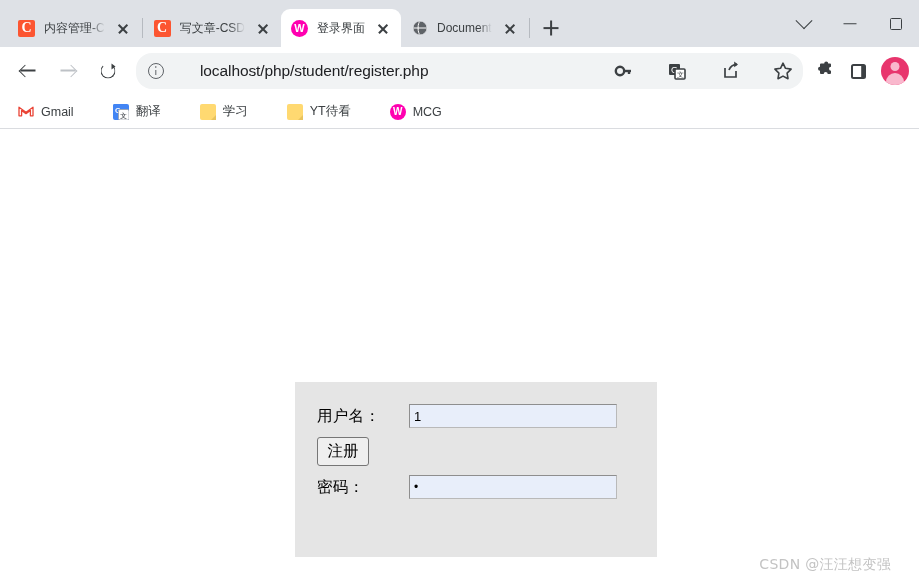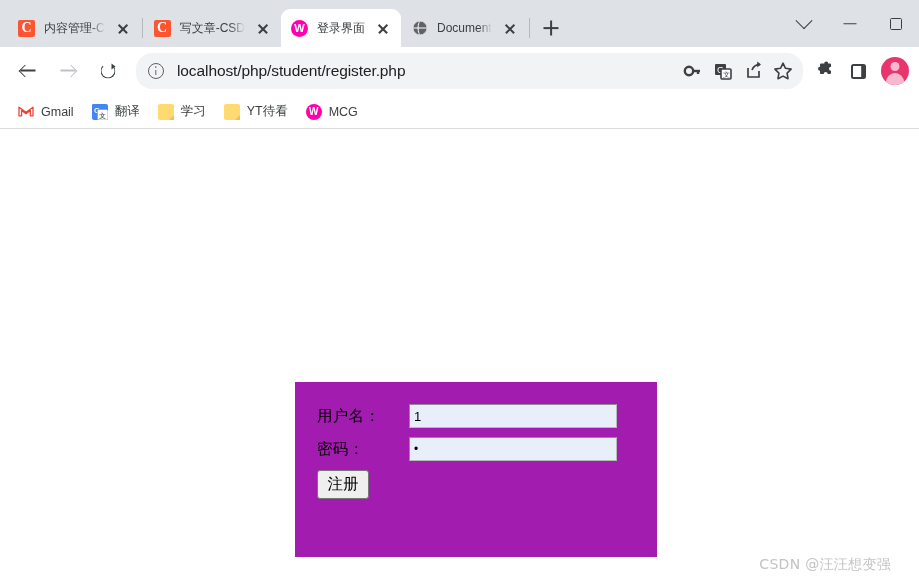--- a/index.html
+++ b/index.html
@@ -215,20 +215,21 @@
     flex: 1 1 auto;
     height: 36px;
     background: #f1f3f4;
     border-radius: 16px;
     display: flex;
     align-items: center;
     margin: 0 4px 0 8px;
     padding: 0 6px 0 12px;
     box-sizing: border-box;
     min-width: 0;
+    gap: 23px;
   }
   .info-icon {
     width: 16px; height: 16px;
     border: 1.4px solid #5f6368;
     border-radius: 50%;
     box-sizing: border-box;
     position: relative;
     flex: 0 0 auto;
     margin-right: 13px;
   }
@@ -305,20 +306,21 @@
 
   
   .bookmarks {
     height: 34px;
     background: #ffffff;
     display: flex;
     align-items: center;
     padding-left: 10px;
     box-sizing: border-box;
     border-bottom: 1px solid #dadce0;
+    gap: 21px;
   }
   .bm {
     display: flex;
     align-items: center;
     height: 26px;
     padding: 0 8px;
     border-radius: 4px;
     margin-right: 2px;
     flex: 0 0 auto;
   }
@@ -383,21 +385,21 @@
     background: #ffffff;
     overflow: hidden;
   }
 
   .form-panel {
     position: absolute;
     left: 295px;
     top: 253px;
     width: 362px;
     height: 175px;
-    background: #a21caf;
+    background: #e5e5e5;
     box-sizing: border-box;
     padding: 22px 0 0 22px;
   }
 
   .form-row {
     display: flex;
     align-items: center;
     margin-bottom: 9px;
   }
   .form-label {
@@ -617,25 +619,25 @@
   <div class="viewport">
 
     <div class="form-panel">
 
       <div class="form-row">
         <span class="form-label">用户名：</span>
         <input class="form-input" type="text" value="1" style="">
       </div>
 
       <div class="form-row">
+        <button class="submit-btn">注册</button>
+      </div>
+
+      <div class="form-row">
         <span class="form-label">密码：</span>
         <input class="form-input pw" type="text" value="•" style="">
       </div>
-
-      <div class="form-row">
-        <button class="submit-btn">注册</button>
-      </div>
     </div>
 
     <div class="watermark">CSDN @汪汪想变强</div>
   </div>
 
 </div>
 
 </body></html>

